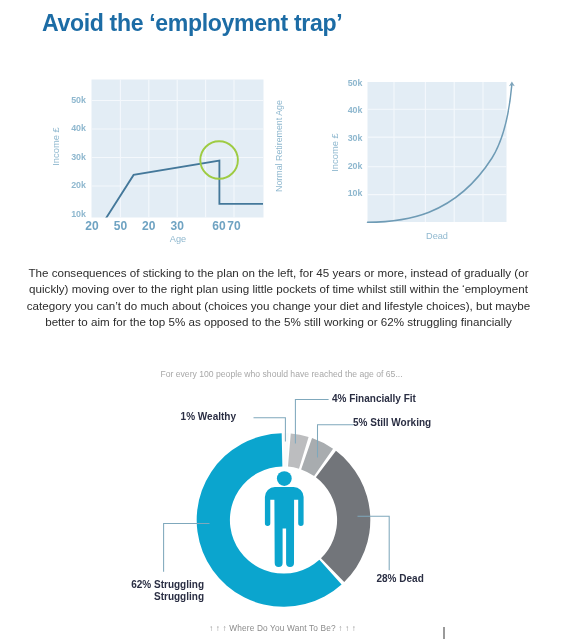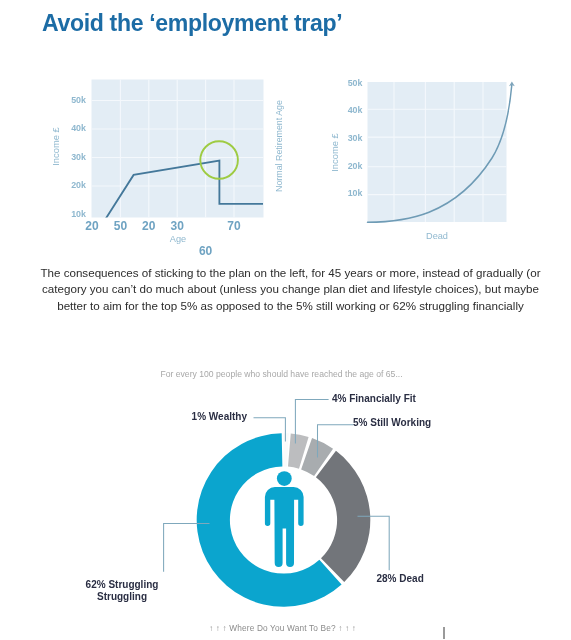--- a/index.html
+++ b/index.html
@@ -9,21 +9,21 @@
 
   #title{
     left:42px; top:12px;
     font-size:23.1px; font-weight:bold; letter-spacing:-0.35px;
     color:#1C6CA5; white-space:nowrap; line-height:22px;
   }
 
   .chart-svg{position:absolute;left:0;top:0;}
 
   #para{
-    left:15px; top:265px; width:551px;
+    left:3px; top:265px; width:551px;
     font-size:11.62px; line-height:16.4px; color:#2c2c2c;
     text-align:center;
   }
 
   #topcap{
     left:-4px; top:369px; width:571px; text-align:center;
     font-size:8.65px; color:#a8a8a8;
   }
   #botcap{
     left:-3px; top:623px; width:571px; text-align:center;
@@ -120,49 +120,50 @@
     <span class="abs" style="right:0;top:72.5px;">30k</span>
     <span class="abs" style="right:0;top:101px;">20k</span>
     <span class="abs" style="right:0;top:129.5px;">10k</span>
   </div>
 
   <div class="abs" style="left:0px;top:219px;width:300px;height:12px;font-size:12px;font-weight:bold;color:#6FA3C2;">
     <span class="abs" style="left:72px;width:40px;text-align:center;">20</span>
     <span class="abs" style="left:100.4px;width:40px;text-align:center;">50</span>
     <span class="abs" style="left:128.8px;width:40px;text-align:center;">20</span>
     <span class="abs" style="left:157.2px;width:40px;text-align:center;">30</span>
-    <span class="abs" style="left:185.6px;width:40px;text-align:center;margin-top:25px;">60</span>
+    <span class="abs" style="left:185.6px;width:40px;text-align:right;">60</span>
     <span class="abs" style="left:214px;width:40px;text-align:center;">70</span>
   </div>
 
   <div class="abs" style="left:304px;top:147px;width:60px;height:11px;line-height:11px;transform:rotate(-90deg);transform-origin:30px 5.5px;
               font-size:9.4px;color:#8FB8CF;text-align:center;">Income £</div>
   <div class="abs" style="left:412px;top:231px;width:50px;font-size:9.2px;color:#8FB8CF;text-align:center;">Dead</div>
 
   <div class="abs" style="left:335px;top:79px;width:27.5px;height:140px;font-size:8.9px;font-weight:bold;color:#8FB8CF;">
     <span class="abs" style="right:0;top:-1px;">50k</span>
     <span class="abs" style="right:0;top:26.3px;">40k</span>
     <span class="abs" style="right:0;top:53.8px;">30k</span>
     <span class="abs" style="right:0;top:81.6px;">20k</span>
     <span class="abs" style="right:0;top:108.7px;">10k</span>
   </div>
 
   <div class="abs" id="para">
     <div>The consequences of sticking to the plan on the left, for 45 years or more, instead of gradually (or</div>
-    <div>category you can’t do much about (unless you change plan diet and lifestyle choices), but maybe</div>
+    <div>quickly) moving over to the right plan using little pockets of time whilst still within the ‘employment</div>
+    <div>category you can’t do much about (choices you change your diet and lifestyle choices), but maybe</div>
     <div>better to aim for the top 5% as opposed to the 5% still working or 62% struggling financially</div>
   </div>
 
   <div class="abs" id="topcap">For every 100 people who should have reached the age of 65...</div>
   <div class="abs" id="botcap">↑ ↑ ↑ Where Do You Want To Be? ↑ ↑ ↑</div>
 
-  <div class="dlabel r" style="left:148px;top:411px;width:99px;text-align:right;">1% Wealthy</div>
+  <div class="dlabel r" style="left:137px;top:411px;width:99px;text-align:right;">1% Wealthy</div>
   <div class="dlabel" style="left:332px;top:393px;">4% Financially Fit</div>
   <div class="dlabel" style="left:353px;top:416.5px;">5% Still Working</div>
   <div class="dlabel" style="left:376.5px;top:572.5px;">28% Dead</div>
-  <div class="dlabel r" style="left:40px;top:579px;width:164px;line-height:11.6px;text-align:center;">
+  <div class="dlabel r" style="left:40px;top:579px;width:164px;line-height:11.6px;">
     <span>62% Struggling</span><br>
     <span>Struggling</span>
   </div>
 
   <div class="abs" style="left:443.2px;top:626.5px;width:1.9px;height:12px;background:#9a9a9a;"></div>
 
 </div>
 
 </body></html>

